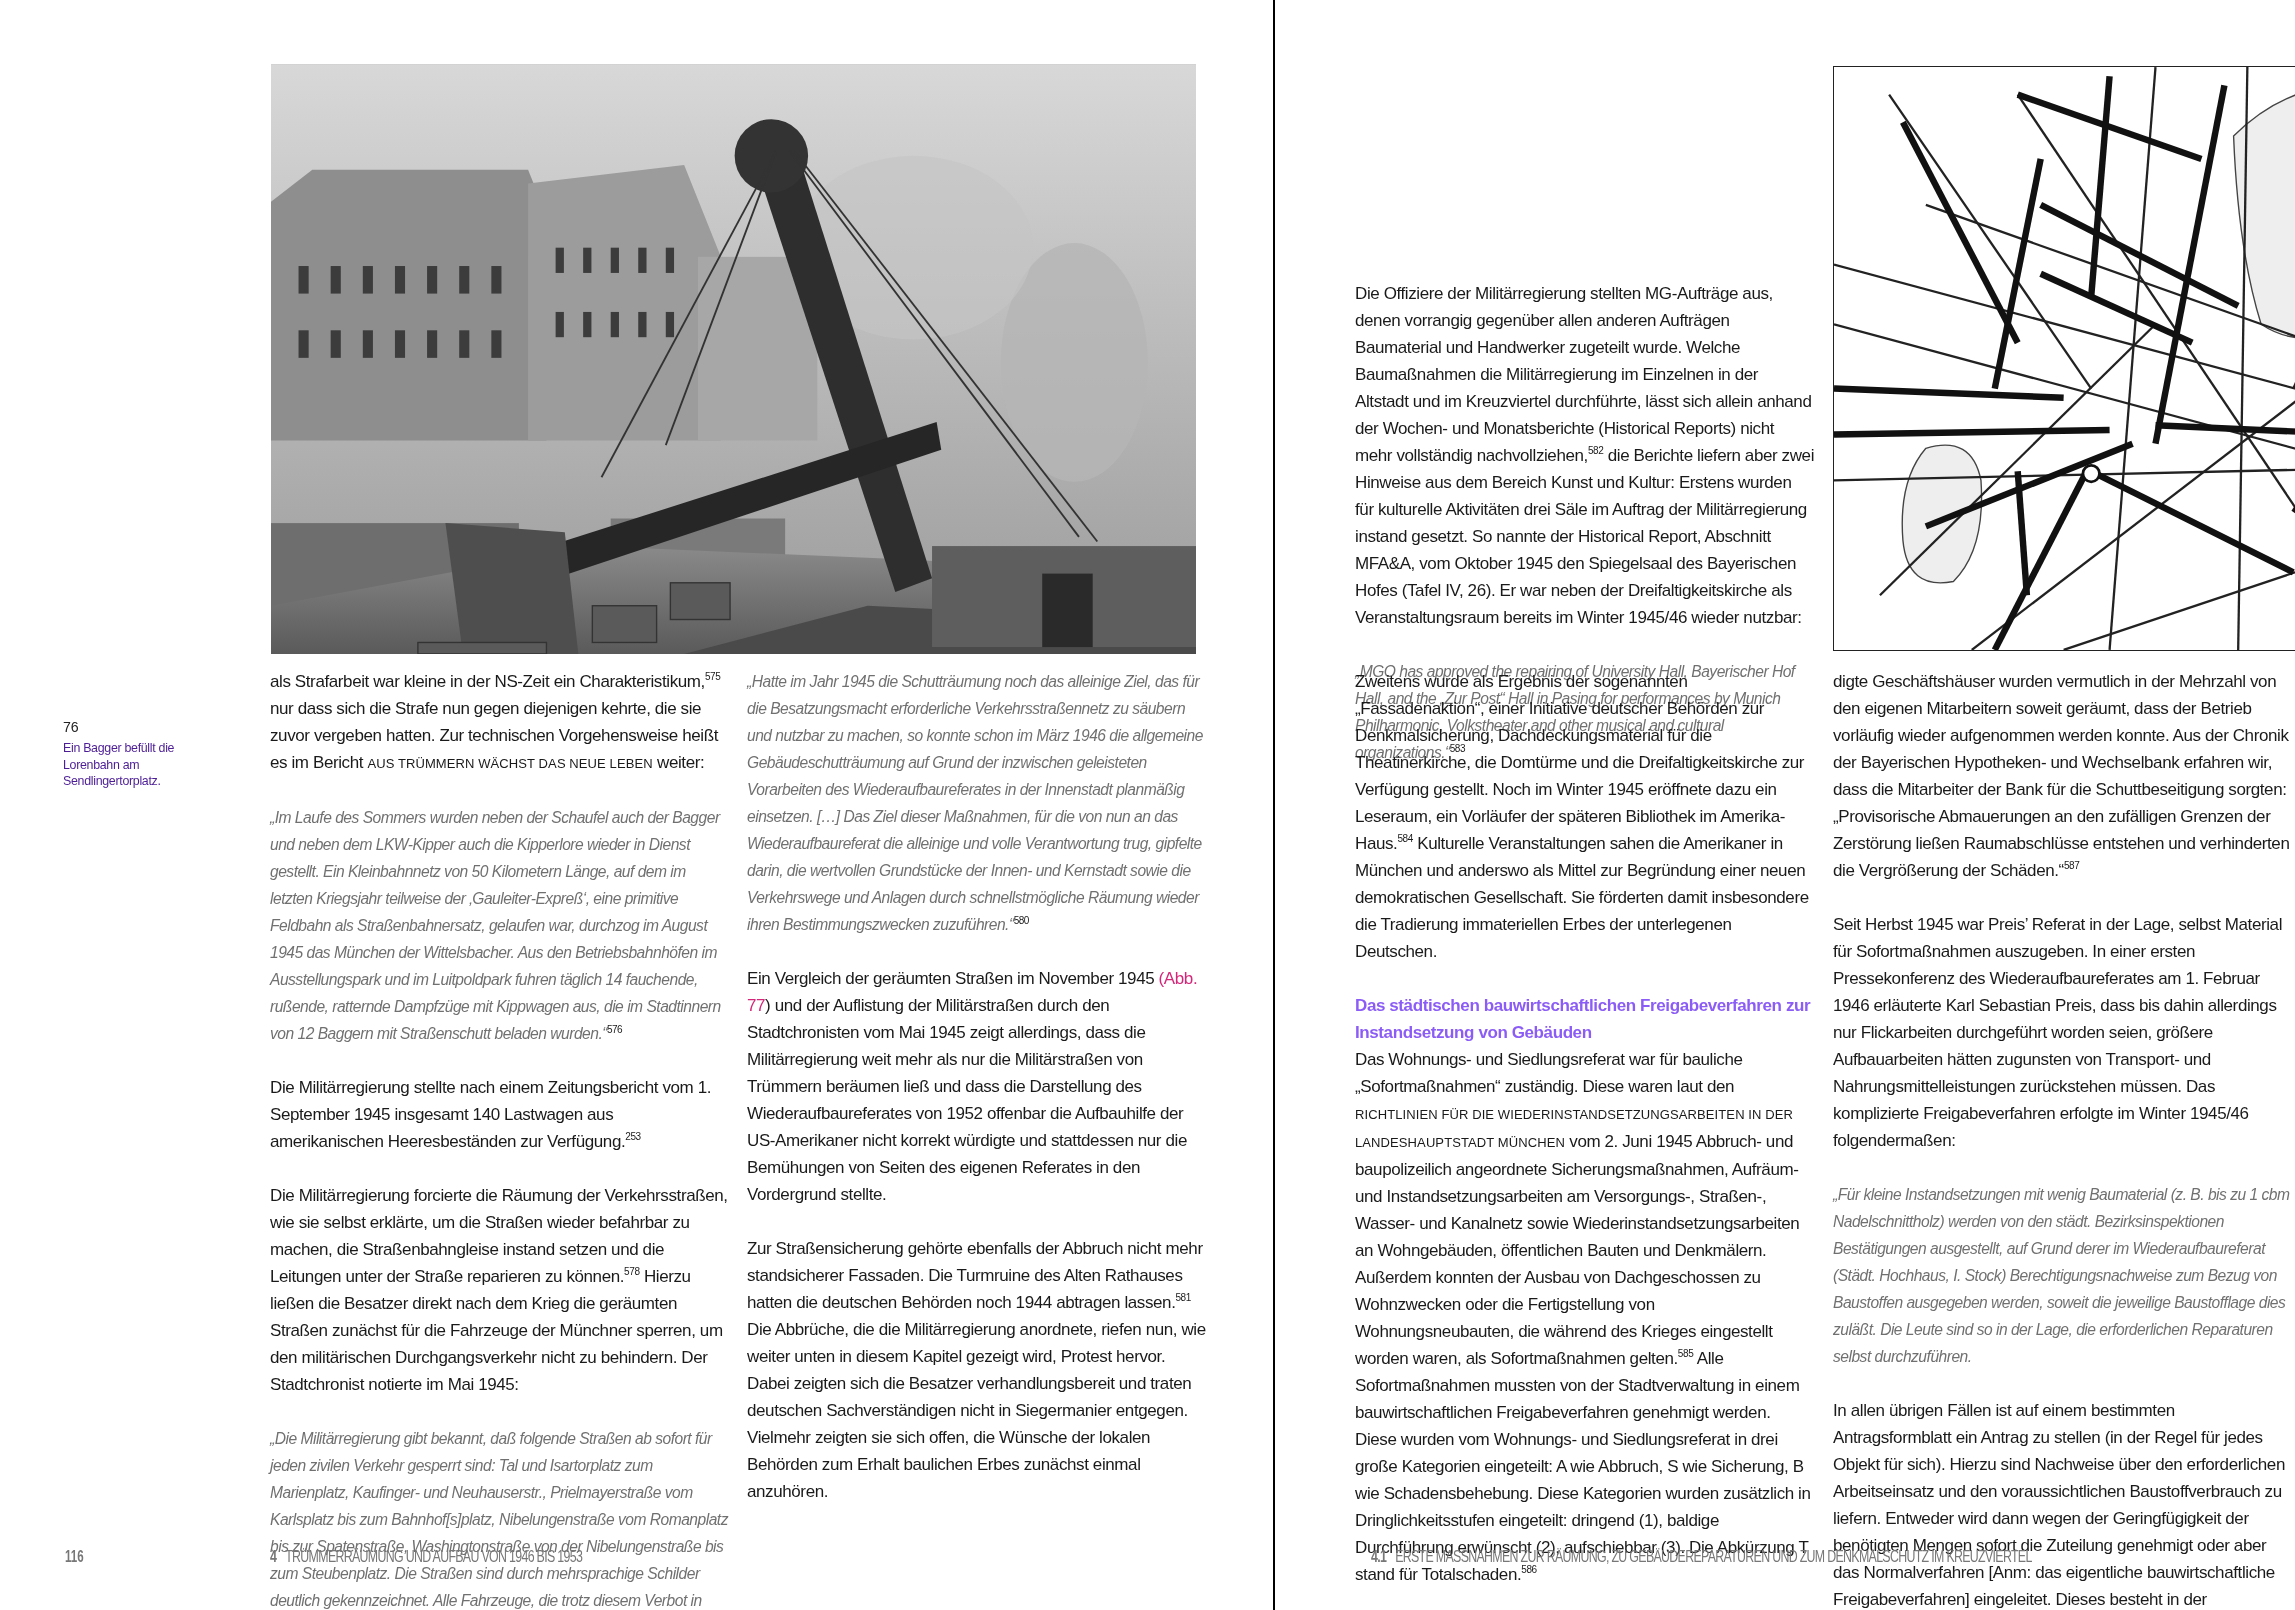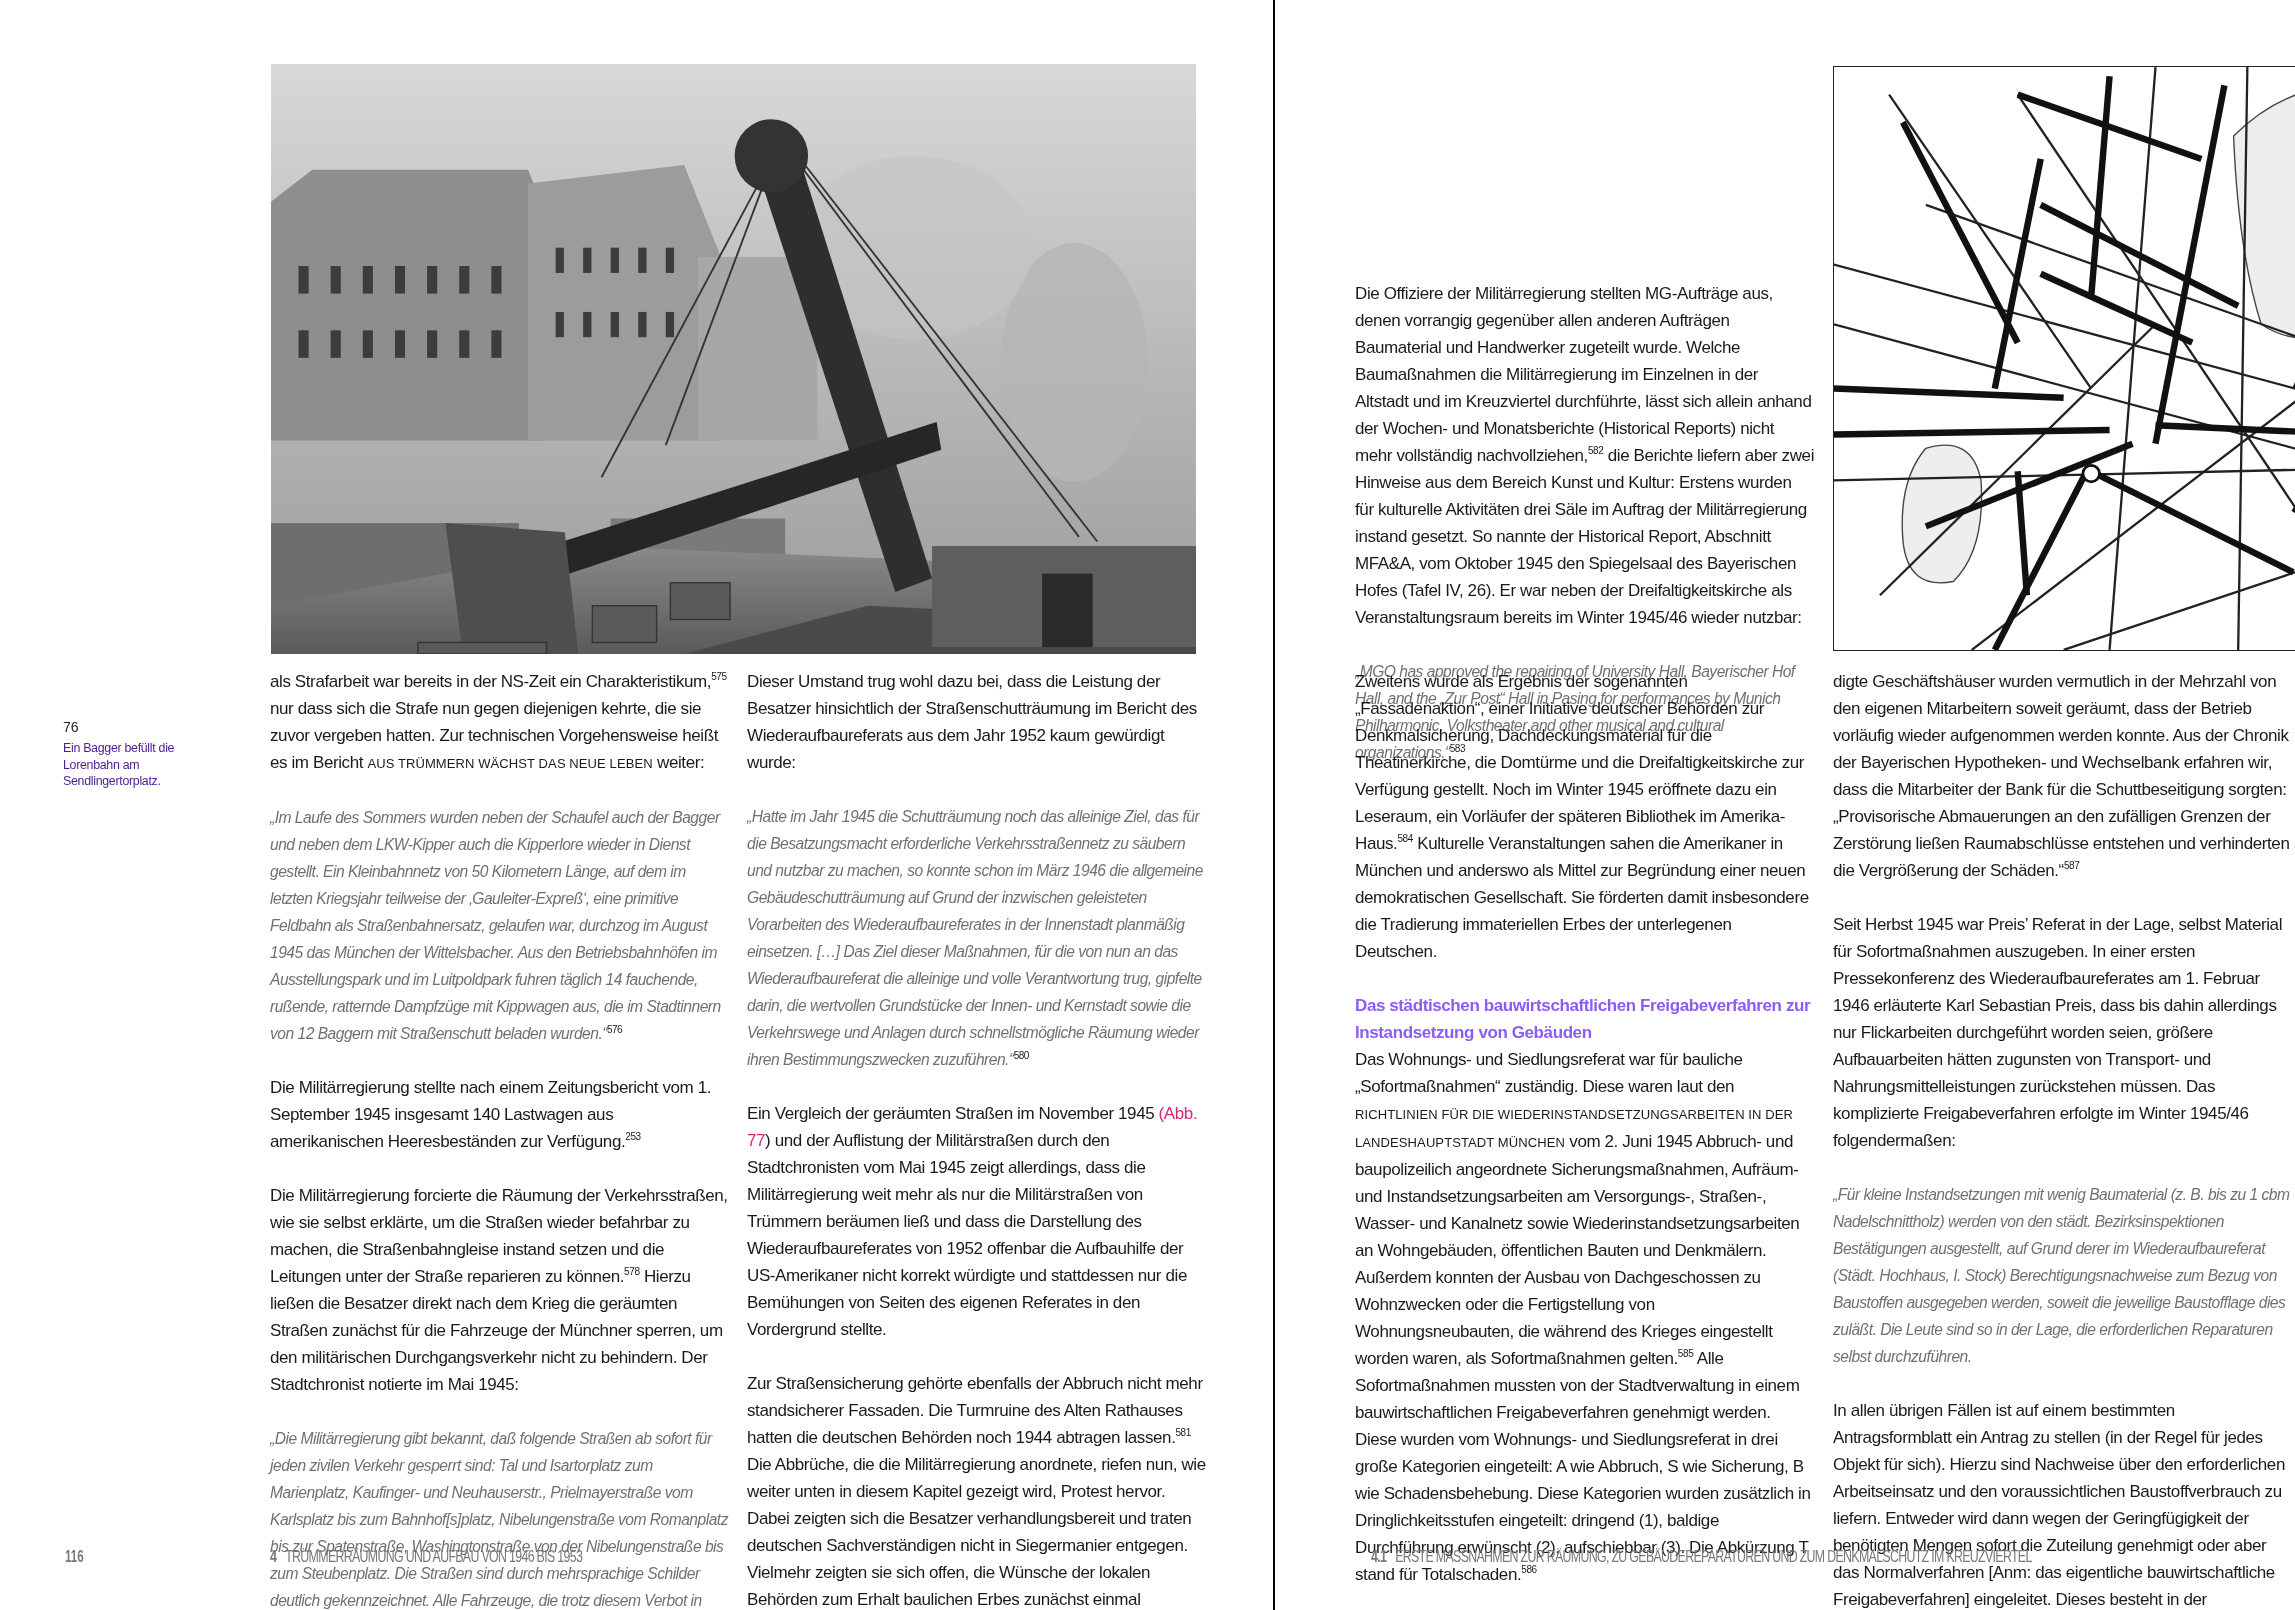--- a/index.html
+++ b/index.html
@@ -105,38 +105,37 @@
         <rect x="870" y="1130" width="130" height="80"></rect>
       </g>
     </svg>
   </div>
 
   <div class="abs caption-num" style="left:63px; top:718px;">76</div>
   <div class="abs caption-text" style="left:63px; top:740px; width:156px;">Ein Bagger befüllt die Lorenbahn am Sendlingertorplatz.</div>
 
   <div class="abs col" style="left:270px; top:668px; width:459px;">
     <p>
-      <span>als Strafarbeit war bereits in der NS-Zeit ein Charakteristikum,</span><span class="sup">575</span><span> nur dass sich die Strafe nun gegen diejenigen kehrte, die sie zuvor vergeben hatten. Zur technischen Vorgehensweise heißt es im Bericht </span><span class="sc" style="text-transform:uppercase;">aus trümmern wächst das neue leben</span><span> weiter:</span>
+      <span>als Strafarbeit war kleine in der NS-Zeit ein Charakteristikum,</span><span class="sup">575</span><span> nur dass sich die Strafe nun gegen diejenigen kehrte, die sie zuvor vergeben hatten. Zur technischen Vorgehensweise heißt es im Bericht </span><span class="sc" style="text-transform:uppercase;">aus trümmern wächst das neue leben</span><span> weiter:</span>
     </p>
     <p class="quote">
       <span>„Im Laufe des Sommers wurden neben der Schaufel auch der Bagger und neben dem LKW-Kipper auch die Kipperlore wieder in Dienst gestellt. Ein Kleinbahnnetz von 50 Kilometern Länge, auf dem im letzten Kriegsjahr teilweise der ‚Gauleiter-Expreß‘, eine primitive Feldbahn als Straßenbahnersatz, gelaufen war, durchzog im August 1945 das München der Wittelsbacher. Aus den Betriebsbahnhöfen im Ausstellungspark und im Luitpoldpark fuhren täglich 14 fauchende, rußende, ratternde Dampfzüge mit Kippwagen aus, die im Stadtinnern von 12 Baggern mit Straßenschutt beladen wurden.“</span><span class="sup">576</span>
     </p>
     <p>
       <span>Die Militärregierung stellte nach einem Zeitungsbericht vom 1. September 1945 insgesamt 140 Lastwagen aus amerikanischen Heeresbeständen zur Verfügung.</span><span class="sup">253</span>
     </p>
     <p>
       <span>Die Militärregierung forcierte die Räumung der Verkehrsstraßen, wie sie selbst erklärte, um die Straßen wieder befahrbar zu machen, die Straßenbahngleise instand setzen und die Leitungen unter der Straße reparieren zu können.</span><span class="sup">578</span><span> Hierzu ließen die Besatzer direkt nach dem Krieg die geräumten Straßen zunächst für die Fahrzeuge der Münchner sperren, um den militärischen Durchgangsverkehr nicht zu behindern. Der Stadtchronist notierte im Mai 1945:</span>
     </p>
     <p class="quote tight">
       <span>„Die Militärregierung gibt bekannt, daß folgende Straßen ab sofort für jeden zivilen Verkehr gesperrt sind: Tal und Isartorplatz zum Marienplatz, Kaufinger- und Neuhauserstr., Prielmayerstraße vom Karlsplatz bis zum Bahnhof[s]platz, Nibelungenstraße vom Romanplatz bis zur Spatenstraße, Washingtonstraße von der Nibelungenstraße bis zum Steubenplatz. Die Straßen sind durch mehrsprachige Schilder deutlich gekennzeichnet. Alle Fahrzeuge, die trotz diesem Verbot in den angegebenen Straßen angetroffen werden, werden sofort beschlagnahmt.“</span>
     </p>
   </div>
 
   <div class="abs col" style="left:747px; top:668px; width:459px;">
-    <p>Dieser Umstand trug wohl dazu bei, dass die Leistung der Besatzer hinsichtlich der Straßenschutträumung im Bericht des Wiederaufbaureferats aus dem Jahr 1952 kaum gewürdigt wurde:</p>
     <p class="quote">
       <span>„Hatte im Jahr 1945 die Schutträumung noch das alleinige Ziel, das für die Besatzungsmacht erforderliche Verkehrsstraßennetz zu säubern und nutzbar zu machen, so konnte schon im März 1946 die allgemeine Gebäudeschutträumung auf Grund der inzwischen geleisteten Vorarbeiten des Wiederaufbaureferates in der Innenstadt planmäßig einsetzen. […] Das Ziel dieser Maßnahmen, für die von nun an das Wiederaufbaureferat die alleinige und volle Verantwortung trug, gipfelte darin, die wertvollen Grundstücke der Innen- und Kernstadt sowie die Verkehrswege und Anlagen durch schnellstmögliche Räumung wieder ihren Bestimmungszwecken zuzuführen.“</span><span class="sup">580</span>
     </p>
     <p>
       <span>Ein Vergleich der geräumten Straßen im November 1945 </span><span class="link">(Abb. 77</span><span>) und der Auflistung der Militärstraßen durch den Stadtchronisten vom Mai 1945 zeigt allerdings, dass die Militärregierung weit mehr als nur die Militärstraßen von Trümmern beräumen ließ und dass die Darstellung des Wiederaufbaureferates von 1952 offenbar die Aufbauhilfe der US-Amerikaner nicht korrekt würdigte und stattdessen nur die Bemühungen von Seiten des eigenen Referates in den Vordergrund stellte.</span>
     </p>
     <p class="tight">
       <span>Zur Straßensicherung gehörte ebenfalls der Abbruch nicht mehr standsicherer Fassaden. Die Turmruine des Alten Rathauses hatten die deutschen Behörden noch 1944 abtragen lassen.</span><span class="sup">581</span><span> Die Abbrüche, die die Militärregierung anordnete, riefen nun, wie weiter unten in diesem Kapitel gezeigt wird, Protest hervor. Dabei zeigten sich die Besatzer verhandlungsbereit und traten deutschen Sachverständigen nicht in Siegermanier entgegen. Vielmehr zeigten sie sich offen, die Wünsche der lokalen Behörden zum Erhalt baulichen Erbes zunächst einmal anzuhören.</span>
     </p>
   </div>

